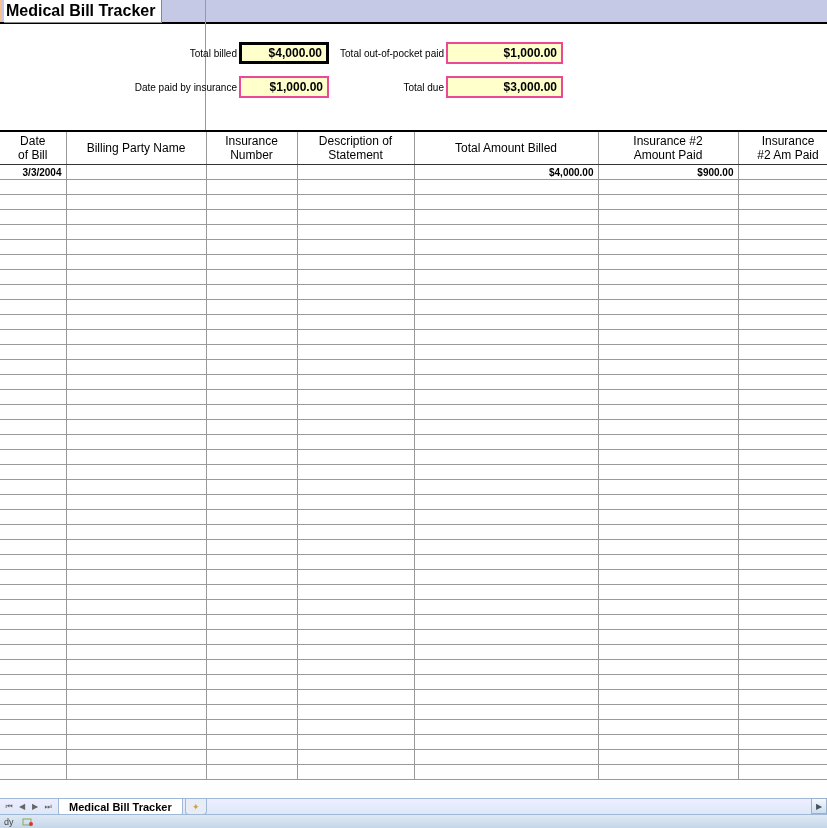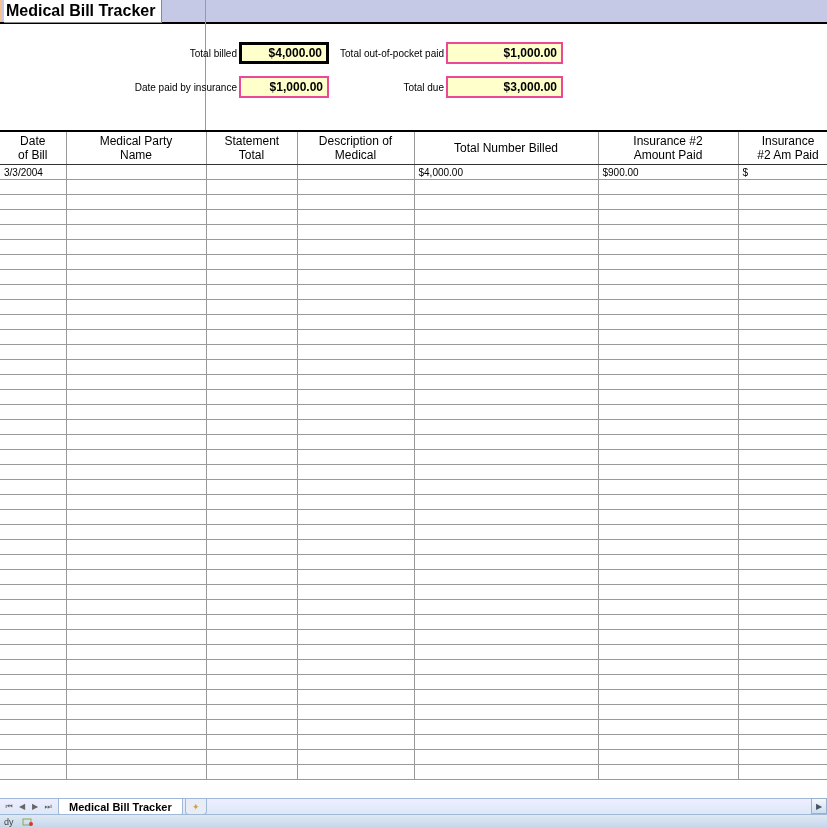--- a/index.html
+++ b/index.html
@@ -121,21 +121,21 @@
     .grid-table td:first-child, .grid-table th:first-child {
       border-left: none;
     }
     .col-date { width: 66px; }
     .col-party { width: 140px; }
     .col-stmt { width: 91px; }
     .col-desc { width: 117px; }
     .col-total { width: 184px; }
     .col-ins1 { width: 140px; }
     .col-ins2 { width: 100px; }
-    .txt-r { text-align: left; }
+    .txt-r { text-align: right; font-weight: bold; }
     .footer {
       position: absolute;
       bottom: 0;
       left: 0;
       right: 0;
       height: 30px;
       background: linear-gradient(#eef, #cde3f0);
       border-top: 1px solid #a0b8d8;
       display: flex;
       align-items: flex-start;
@@ -252,24 +252,24 @@
         <col class="col-party">
         <col class="col-stmt">
       <col class="col-desc">
         <col class="col-total">
         <col class="col-ins1">
         <col class="col-ins2">
     </colgroup>
     <thead>
       <tr>
         <th>Date of Bill</th>
-        <th>Medical Party Name</th>
-        <th>Statement Total</th>
-        <th>Description of Medical</th>
-        <th>Total Number Billed</th>
+        <th>Billing Party Name</th>
+        <th>Insurance Number</th>
+        <th>Description of Statement</th>
+        <th>Total Amount Billed</th>
         <th>Insurance #2 Amount Paid</th>
         <th>Insurance #2 Am Paid</th>
       </tr>
     </thead>
     <tbody id="grid-body">
         <tr>
           <td class="txt-r">3/3/2004</td>
           <td></td>
           <td></td>
           <td></td>

